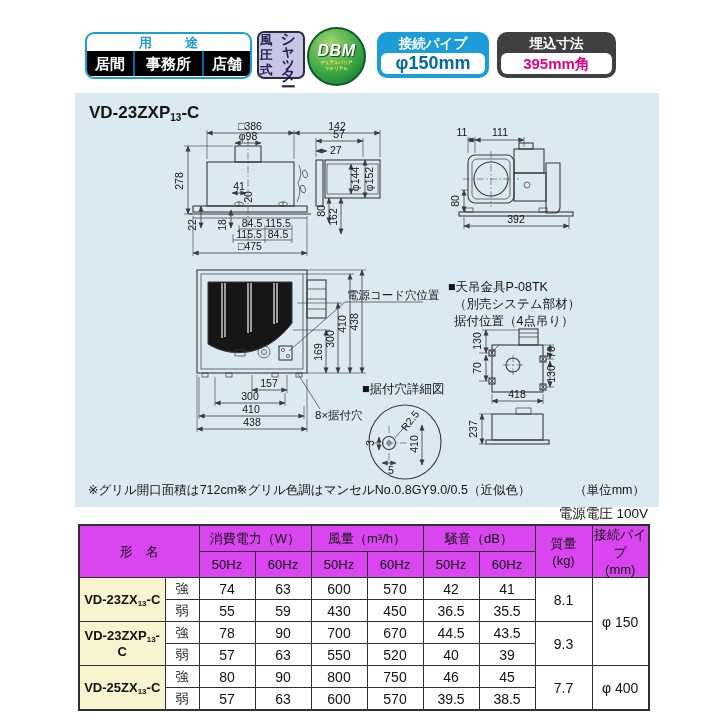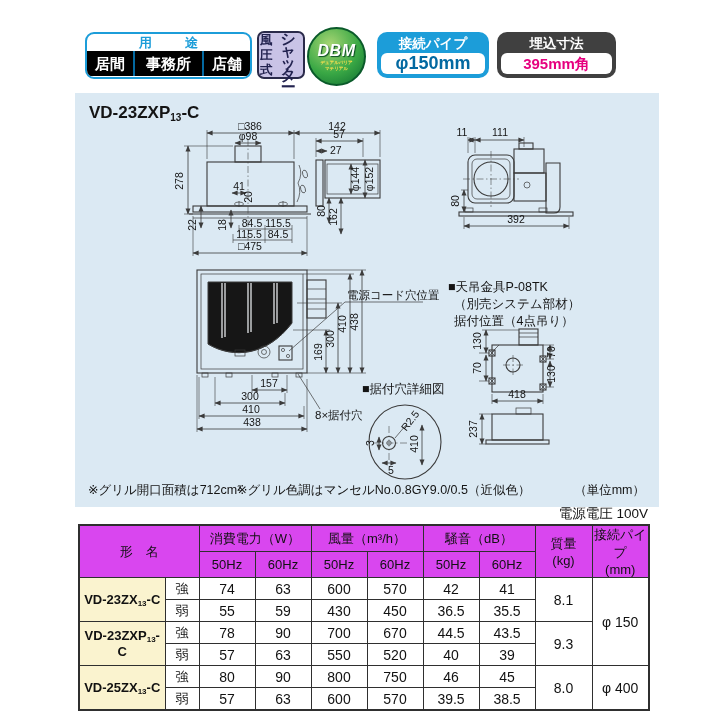--- a/index.html
+++ b/index.html
@@ -430,21 +430,21 @@
 
   <tr>
     <td class="model" rowspan="2"><span>VD-25ZX</span><span class="msub">13</span><span>-C</span></td>
     <td class="mode">強</td>
     <td class="val">80</td>
     <td class="val">90</td>
     <td class="val">800</td>
     <td class="val">750</td>
     <td class="val">46</td>
     <td class="val">45</td>
-    <td class="val" rowspan="2">8.0</td>
+    <td class="val" rowspan="2">7.7</td>
     <td class="val" rowspan="2">φ 400</td>
   </tr>
   <tr>
     <td class="mode">弱</td>
     <td class="val">57</td>
     <td class="val">63</td>
     <td class="val">600</td>
     <td class="val">570</td>
     <td class="val">39.5</td>
     <td class="val">38.5</td>

